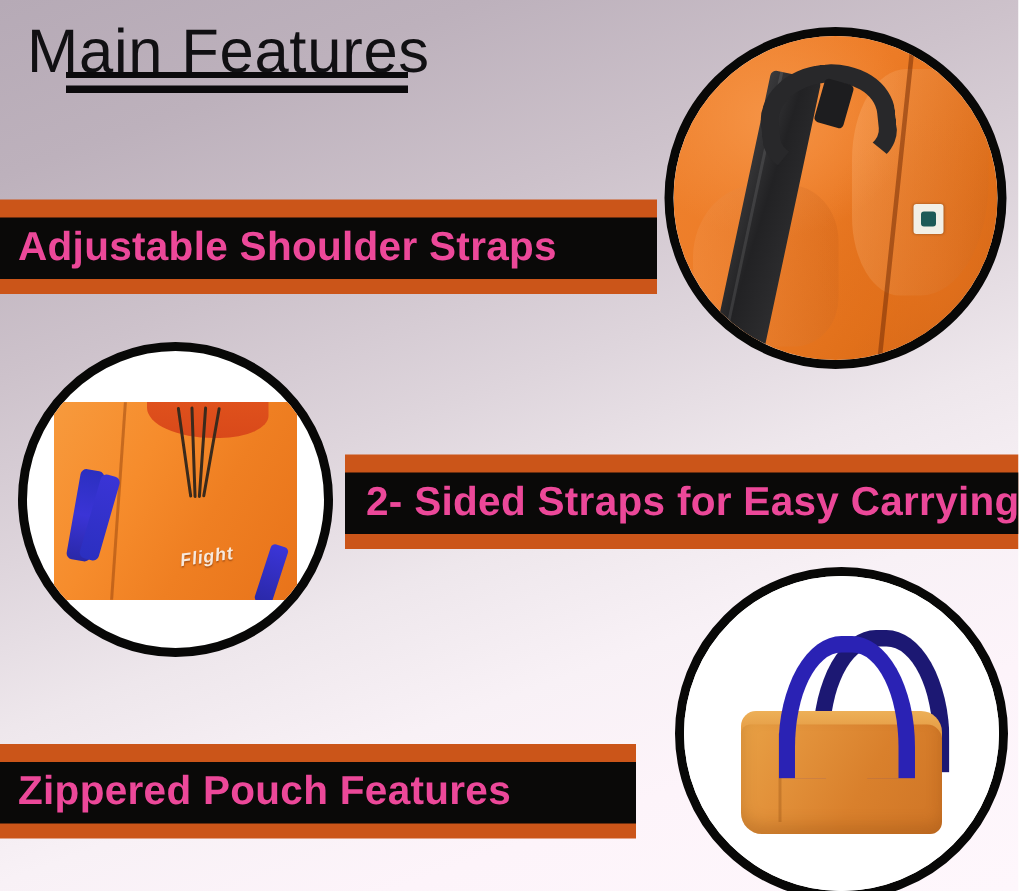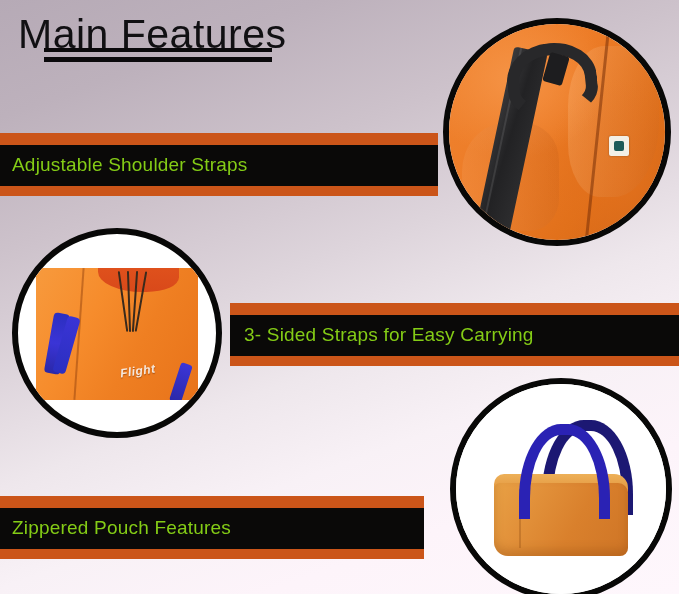--- a/index.html
+++ b/index.html
@@ -64,24 +64,24 @@
     padding: 12px 0 10px 0;
     box-sizing: border-box;
   }
   .banner-inner {
     background: #0a0908;
     padding: 3px 12px 5px 12px;
     box-sizing: border-box;
     width: 100%;
   }
   .banner-text {
-    color: #84cc16;
-    font-size: 19px;
+    color: #ec4899;
+    font-size: 27px;
     line-height: 33px;
-    font-weight: 400;
+    font-weight: 700;
     letter-spacing: 0.2px;
     white-space: nowrap;
   }
 
   #banner-1 {
     left: -6px;
     top: 133px;
     width: 444px;
   }
   #banner-1 .banner-inner { padding-left: 18px; }
@@ -426,21 +426,21 @@
       </div>
       <div class="pocket-zip"></div>
       <div class="pocket-zip-2"></div>
       <div class="pocket-zip-3"></div>
       <div class="pocket-brand">Flight</div>
     </div>
   </div>
 
   <div class="banner" id="banner-2">
     <div class="banner-inner">
-      <div class="banner-text">3- Sided Straps for Easy Carrying</div>
+      <div class="banner-text">2- Sided Straps for Easy Carrying</div>
     </div>
   </div>
 
   <div class="photo-circle" id="circle-pouch">
     <div class="pouch-stage">
       <div class="pouch-handle" id="pouch-handle-back"></div>
       <div class="pouch-handle-tail" id="pouch-tail-a"></div>
       <div class="pouch-handle-tail" id="pouch-tail-b"></div>
       <div class="pouch-top-edge"></div>
       <div class="pouch-body"></div>

